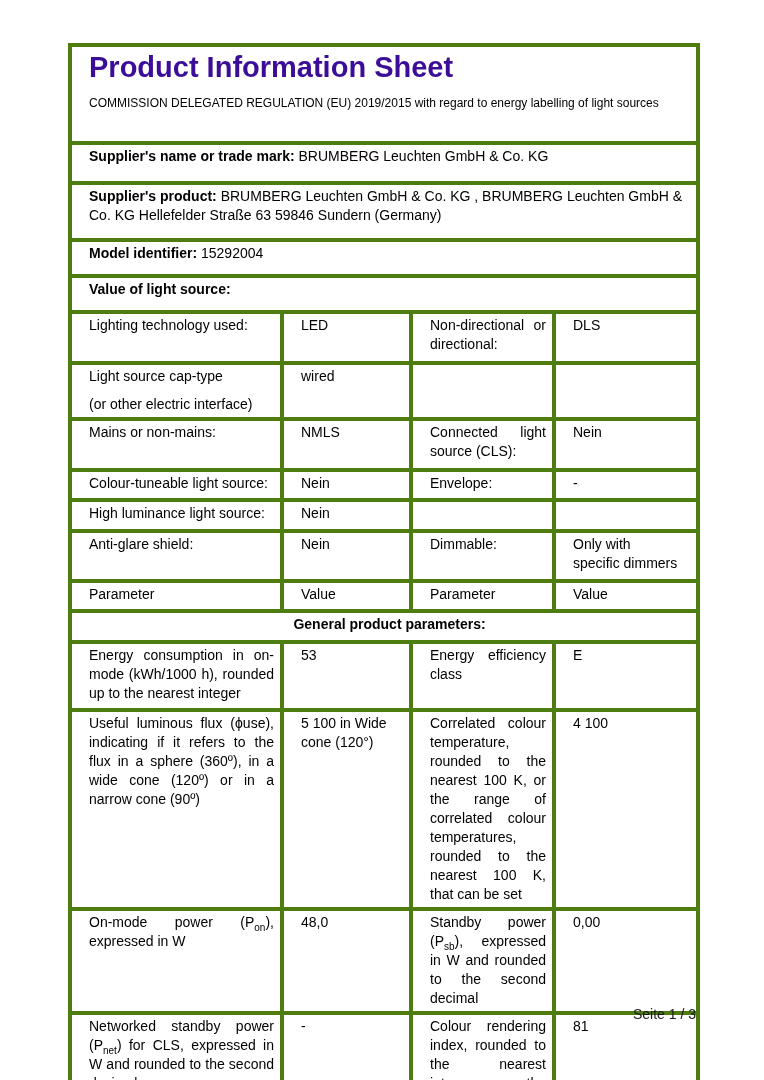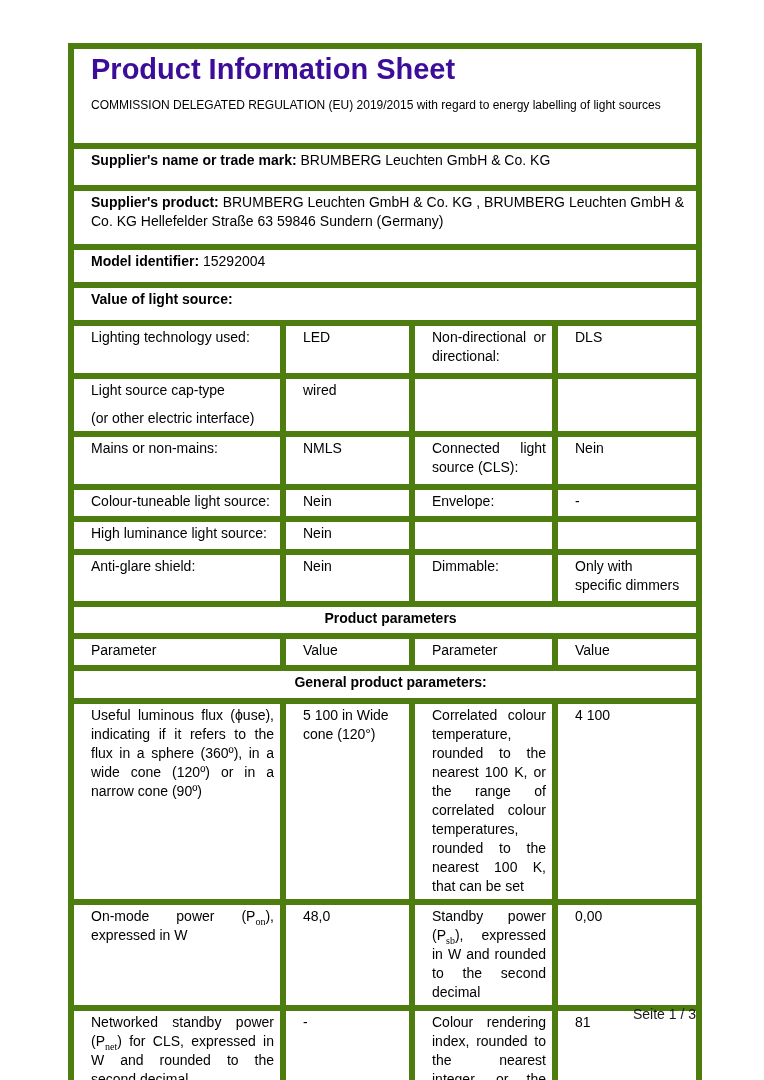--- a/index.html
+++ b/index.html
@@ -5,36 +5,36 @@
   html, body { margin:0; padding:0; }
   body {
     width:764px; height:1080px; background:#ffffff; position:relative;
     font-family:"Liberation Sans", sans-serif; color:#000;
   }
   .doc-table {
     position:absolute; left:68px; top:43px; width:628px;
     border-collapse:collapse; table-layout:fixed;
   }
   .doc-table td {
-    border:6px solid #4d7c0f; vertical-align:top;
+    border:4px solid #4d7c0f; vertical-align:top;
     font-size:14px; line-height:19px; padding:2px 6px 3px 17px;
     overflow:hidden;
   }
   .title-cell { padding:5px 10px 9px 8px; }
   .doc-title {
     font-size:29px; font-weight:bold; color:#3b0d99;
     margin:2px 0 11px 0; line-height:32px;
   }
   .subtitle { font-size:12px; line-height:19px; }
   .label { font-weight:bold; }
   .param { text-align:justify; }
   .value { text-align:left; white-space:pre-line; }
   .section-head { font-weight:bold; text-align:center; }
   .gap-line { margin-top:9px; }
-  sub { font-size:10px; line-height:0;font-family:Liberation Serif, serif; }
+  sub { font-size:10px; line-height:0; }
   .footer {
     position:absolute; top:1006px; right:68px;
     font-size:14px; color:#1a1a1a;
   }
 </style>
 </head>
 <body>
 
 <table class="doc-table">
   <colgroup>
@@ -113,35 +113,38 @@
     <td class="value"></td>
   </tr>
   <tr>
     <td class="param" style="height:41px">Anti-glare shield:</td>
     <td class="value">Nein</td>
     <td class="param">Dimmable:</td>
     <td class="value">Only with
 specific dimmers</td>
   </tr>
 
-  <tr>
-    <td colspan="4" class="section-head" style="height:21px">Product parameters</td>
-  </tr>
 
   <tr>
     <td style="height:21px">Parameter</td>
     <td>Value</td>
     <td>Parameter</td>
     <td>Value</td>
   </tr>
 
   <tr>
     <td colspan="4" class="section-head" style="height:22px">General product parameters:</td>
   </tr>
 
+  <tr>
+    <td class="param" style="height:59px">Energy consumption in on-mode (kWh/1000 h), rounded up to the nearest integer</td>
+    <td class="value">53</td>
+    <td class="param">Energy efficiency class</td>
+    <td class="value">E</td>
+  </tr>
   <tr>
     <td class="param" style="height:188px">Useful luminous flux (ϕuse), indicating if it refers to the flux in a sphere (360º), in a wide cone (120º) or in a narrow cone (90º)</td>
     <td class="value">5 100 in Wide
 cone (120°)</td>
     <td class="param">Correlated colour temperature, rounded to the nearest 100 K, or the range of correlated colour temperatures, rounded to the nearest 100 K, that can be set</td>
     <td class="value">4 100</td>
   </tr>
   <tr>
     <td class="param" style="height:77px">On-mode power (P<sub>on</sub>), expressed in W</td>
     <td class="value">48,0</td>

